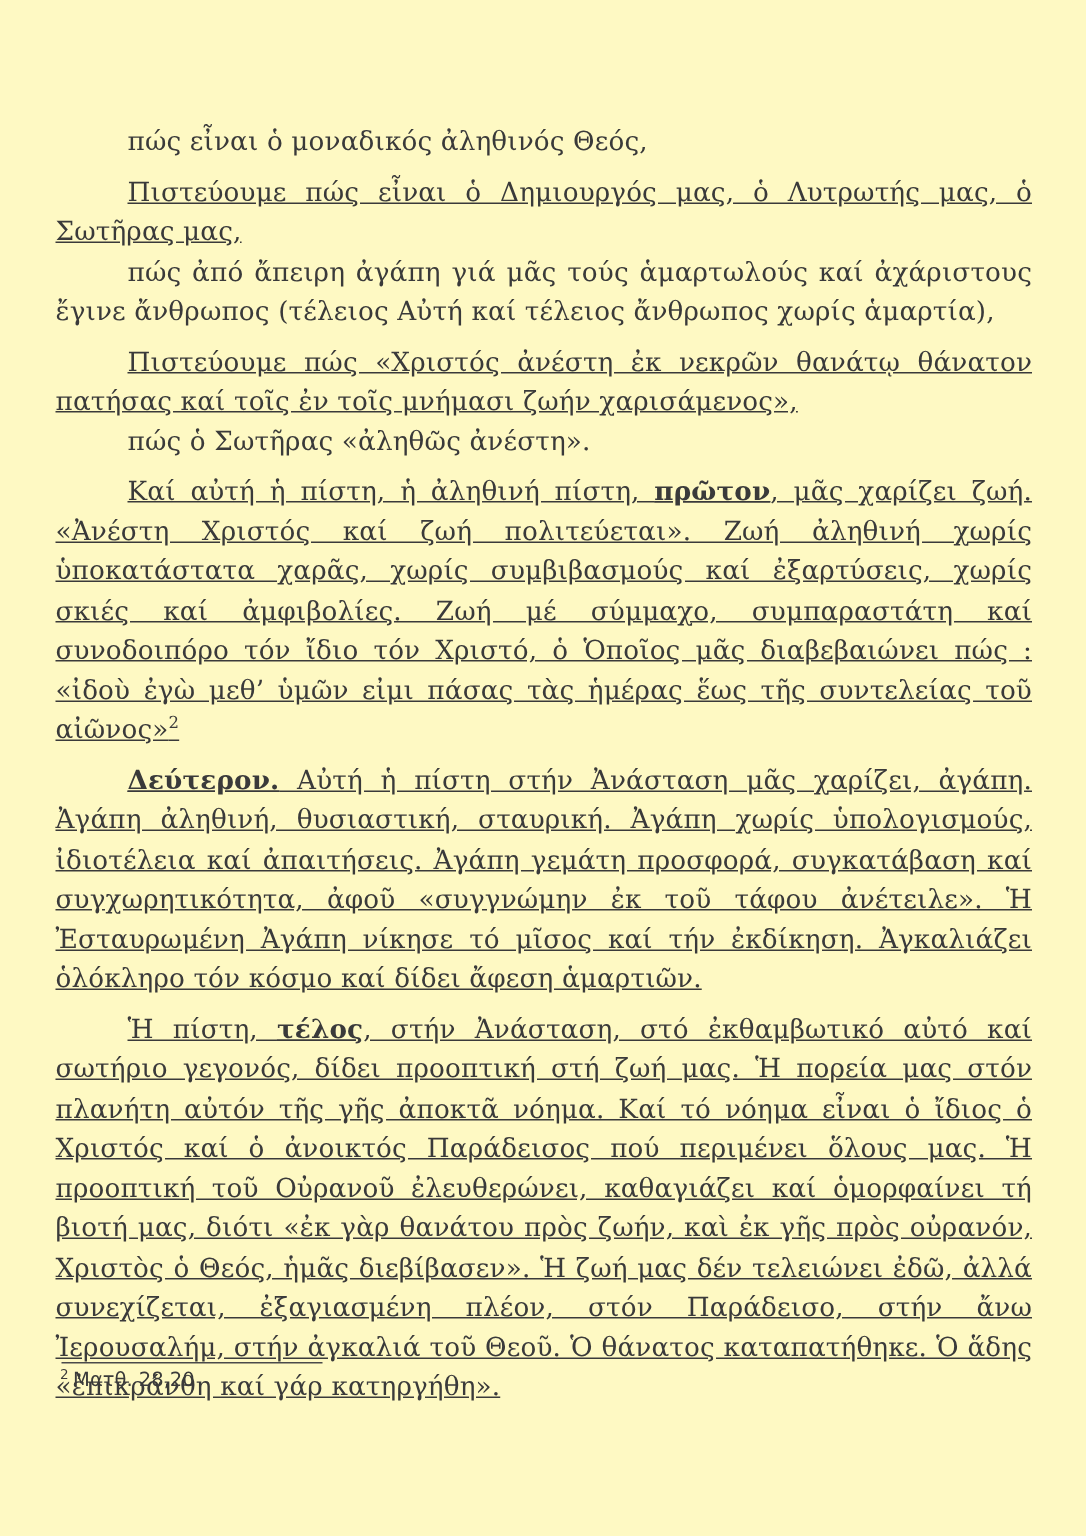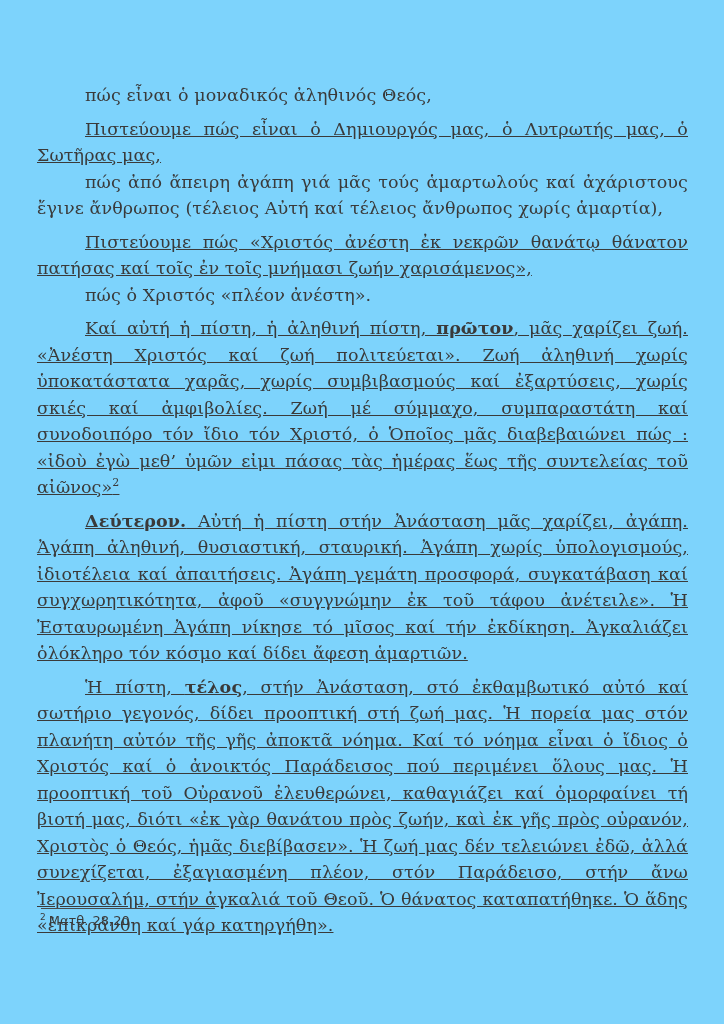--- a/index.html
+++ b/index.html
@@ -4,21 +4,21 @@
 <style>
   html,body{margin:0;padding:0;}
   body{
     width:724px;height:1024px;
     background:#ffffff;
     font-family:"DejaVu Serif", "Liberation Serif", serif;
   }
   .page{
     position:relative;
     width:724px;height:1024px;
-    background:#7dd3fc;
+    background:#fef9c3;
     overflow:hidden;
   }
   .body-text{
     position:absolute;
     left:37px;top:82px;
     width:651px;
     color:#3a3a3a;
     font-size:17.5px;
     line-height:26.5px;
     text-align:justify;
@@ -63,21 +63,21 @@
 </style>
 </head>
 <body>
 
 <div class="page">
   <div class="body-text" id="paragraphs">
       <p><span>πώς εἶναι ὁ μοναδικός ἀληθινός Θεός,</span></p>
       <p class="spaced"><span>Πιστεύουμε πώς εἶναι ὁ Δημιουργός μας, ὁ Λυτρωτής μας, ὁ Σωτῆρας μας,</span></p>
       <p><span>πώς ἀπό ἄπειρη ἀγάπη γιά μᾶς τούς ἁμαρτωλούς καί ἀχάριστους ἔγινε ἄνθρωπος (τέλειος Αὐτή καί τέλειος ἄνθρωπος χωρίς ἁμαρτία),</span></p>
       <p class="spaced"><span>Πιστεύουμε πώς «Χριστός ἀνέστη ἐκ νεκρῶν θανάτῳ θάνατον πατήσας καί τοῖς ἐν τοῖς μνήμασι ζωήν χαρισάμενος»,</span></p>
-      <p><span>πώς ὁ Χριστός «πλέον ἀνέστη».</span></p>
+      <p><span>πώς ὁ Σωτῆρας «ἀληθῶς ἀνέστη».</span></p>
       <p class="spaced"><span>Καί αὐτή ἡ πίστη, ἡ ἀληθινή πίστη, </span><span class="bu">πρῶτον</span><span>, μᾶς χαρίζει ζωή. «Ἀνέστη Χριστός καί ζωή πολιτεύεται». Ζωή ἀληθινή χωρίς ὑποκατάστατα χαρᾶς, χωρίς συμβιβασμούς καί ἐξαρτύσεις, χωρίς σκιές καί ἀμφιβολίες. Ζωή μέ σύμμαχο, συμπαραστάτη καί συνοδοιπόρο τόν ἴδιο τόν Χριστό, ὁ Ὁποῖος μᾶς διαβεβαιώνει πώς : «ἰδοὺ ἐγὼ μεθ’ ὑμῶν εἰμι πάσας τὰς ἡμέρας ἕως τῆς συντελείας τοῦ αἰῶνος»</span><sup>2</sup></p>
       <p class="spaced"><span class="bu">Δεύτερον.</span><span> Αὐτή ἡ πίστη στήν Ἀνάσταση μᾶς χαρίζει, ἀγάπη. Ἀγάπη ἀληθινή, θυσιαστική, σταυρική. Ἀγάπη χωρίς ὑπολογισμούς, ἰδιοτέλεια καί ἀπαιτήσεις. Ἀγάπη γεμάτη προσφορά, συγκατάβαση καί συγχωρητικότητα, ἀφοῦ «συγγνώμην ἐκ τοῦ τάφου ἀνέτειλε». Ἡ Ἐσταυρωμένη Ἀγάπη νίκησε τό μῖσος καί τήν ἐκδίκηση. Ἀγκαλιάζει ὁλόκληρο τόν κόσμο καί δίδει ἄφεση ἁμαρτιῶν.</span></p>
       <p class="spaced"><span>Ἡ πίστη, </span><span class="bu">τέλος</span><span>, στήν Ἀνάσταση, στό ἐκθαμβωτικό αὐτό καί σωτήριο γεγονός, δίδει προοπτική στή ζωή μας. Ἡ πορεία μας στόν πλανήτη αὐτόν τῆς γῆς ἀποκτᾶ νόημα. Καί τό νόημα εἶναι ὁ ἴδιος ὁ Χριστός καί ὁ ἀνοικτός Παράδεισος πού περιμένει ὅλους μας. Ἡ προοπτική τοῦ Οὐρανοῦ ἐλευθερώνει, καθαγιάζει καί ὁμορφαίνει τή βιοτή μας, διότι «ἐκ γὰρ θανάτου πρὸς ζωήν, καὶ ἐκ γῆς πρὸς οὐρανόν, Χριστὸς ὁ Θεός, ἡμᾶς διεβίβασεν». Ἡ ζωή μας δέν τελειώνει ἐδῶ, ἀλλά συνεχίζεται, ἐξαγιασμένη πλέον, στόν Παράδεισο, στήν ἄνω Ἰερουσαλήμ, στήν ἀγκαλιά τοῦ Θεοῦ. Ὁ θάνατος καταπατήθηκε. Ὁ ἅδης «ἐπικράνθη καί γάρ κατηργήθη».</span></p>
     </div>
   <div class="footnote-sep"></div>
   <div class="footnote">
     <sup>2</sup><span>Ματθ. 28,20</span>
   </div>
 </div>
 

